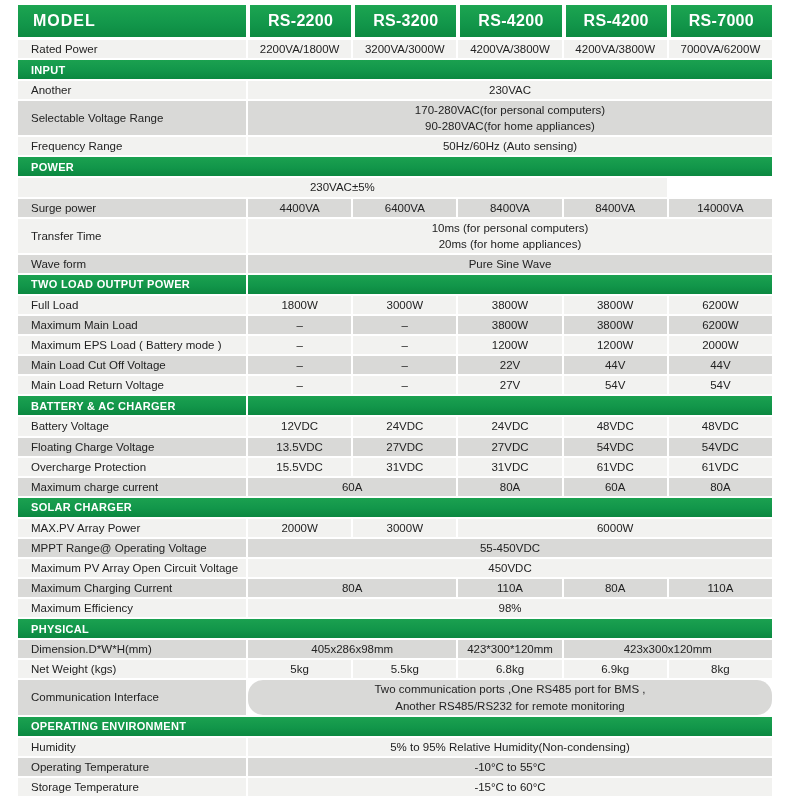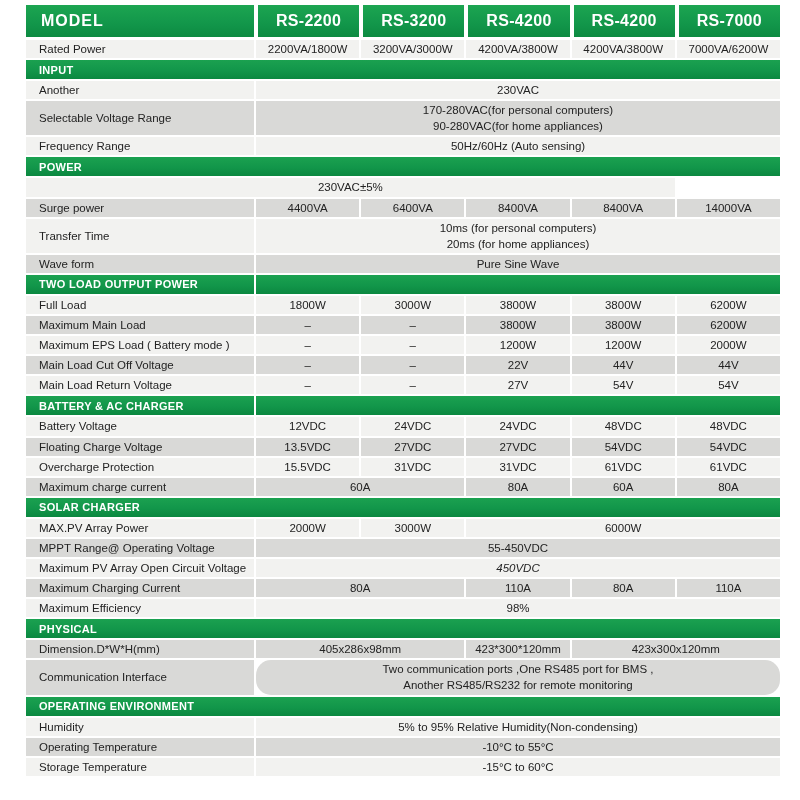--- a/index.html
+++ b/index.html
@@ -9,21 +9,20 @@
     width: 800px;
     height: 800px;
     overflow: hidden;
     font-family: "Liberation Sans", sans-serif;
   }
   .page {
     box-sizing: border-box;
     width: 654px;
     height: 800px;
     padding: 5px 39px 0 18px;
-    margin-left: 8px;
   }
   .spec-table { width: 754px; }
 
   .grid {
     display: grid;
     grid-template-columns: 228px repeat(5, 1fr);
     column-gap: 2px;
     margin-bottom: 2px;
   }
   .header-row {
@@ -230,21 +229,21 @@
           <div class="cell shade-light">2000W</div>
           <div class="cell shade-light">3000W</div>
           <div class="cell shade-light" style="grid-column: span 3;">6000W</div>
         </div>
         <div class="grid">
           <div class="cell label shade-dark">MPPT Range@ Operating Voltage</div>
           <div class="cell shade-dark" style="grid-column: span 5;">55-450VDC</div>
         </div>
         <div class="grid">
           <div class="cell label shade-light">Maximum PV Array Open Circuit Voltage</div>
-          <div class="cell shade-light" style="grid-column: span 5; font-style: italic;">450VDC</div>
+          <div class="cell shade-light" style="grid-column: span 5;">450VDC</div>
         </div>
         <div class="grid">
           <div class="cell label shade-dark">Maximum Charging Current</div>
           <div class="cell shade-dark" style="grid-column: span 2;">80A</div>
           <div class="cell shade-dark">110A</div>
           <div class="cell shade-dark">80A</div>
           <div class="cell shade-dark">110A</div>
         </div>
         <div class="grid">
           <div class="cell label shade-light">Maximum Efficiency</div>
@@ -253,20 +252,28 @@
         <div class="grid">
           <div class="bar-cell" style="grid-column: 1 / -1;">PHYSICAL</div>
         </div>
         <div class="grid">
           <div class="cell label shade-dark">Dimension.D*W*H(mm)</div>
           <div class="cell shade-dark" style="grid-column: span 2;">405x286x98mm</div>
           <div class="cell shade-dark">423*300*120mm</div>
           <div class="cell shade-dark" style="grid-column: span 2;">423x300x120mm</div>
         </div>
         <div class="grid">
+          <div class="cell label shade-light">Net Weight (kgs)</div>
+          <div class="cell shade-light">5kg</div>
+          <div class="cell shade-light">5.5kg</div>
+          <div class="cell shade-light">6.8kg</div>
+          <div class="cell shade-light">6.9kg</div>
+          <div class="cell shade-light">8kg</div>
+        </div>
+        <div class="grid">
           <div class="cell label shade-dark">Communication Interface</div>
           <div class="cell shade-dark" style="grid-column: span 5; border-radius: 15px;">Two communication ports ,One RS485 port for BMS ,
 Another RS485/RS232 for remote monitoring</div>
         </div>
         <div class="grid">
           <div class="bar-cell" style="grid-column: 1 / -1;">OPERATING ENVIRONMENT</div>
         </div>
         <div class="grid">
           <div class="cell label shade-light">Humidity</div>
           <div class="cell shade-light" style="grid-column: span 5;">5% to 95% Relative Humidity(Non-condensing)</div>

